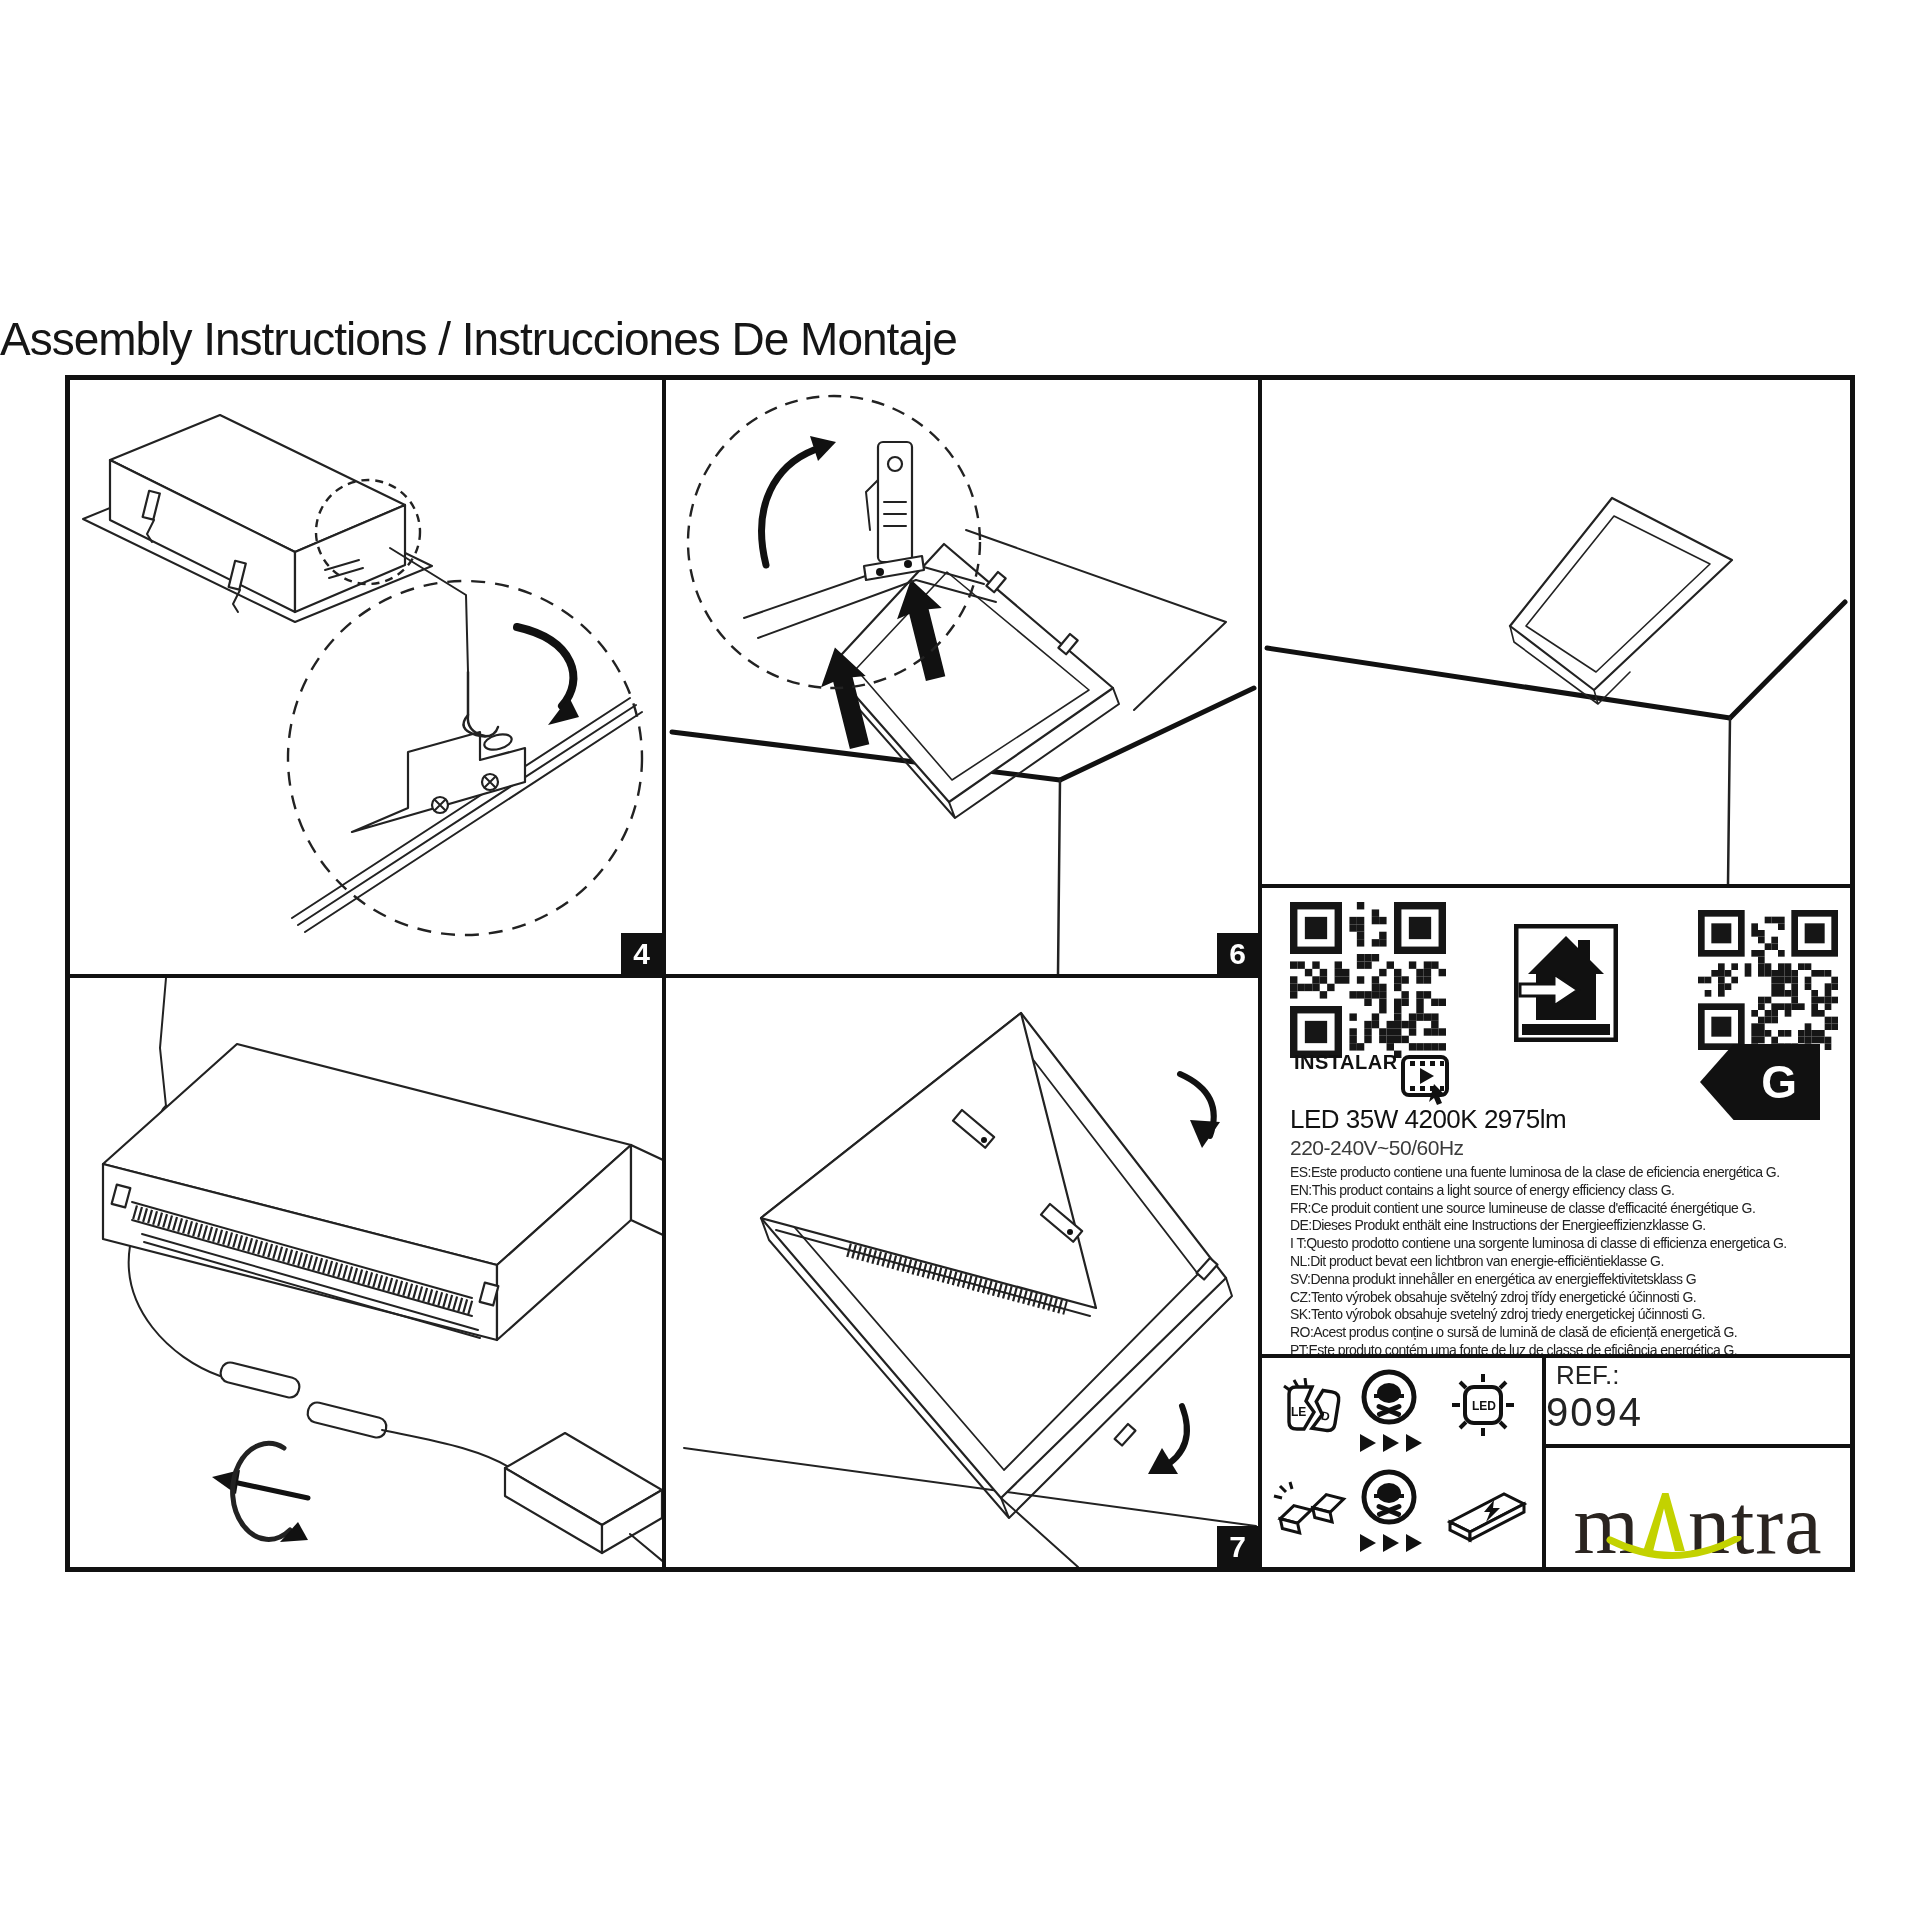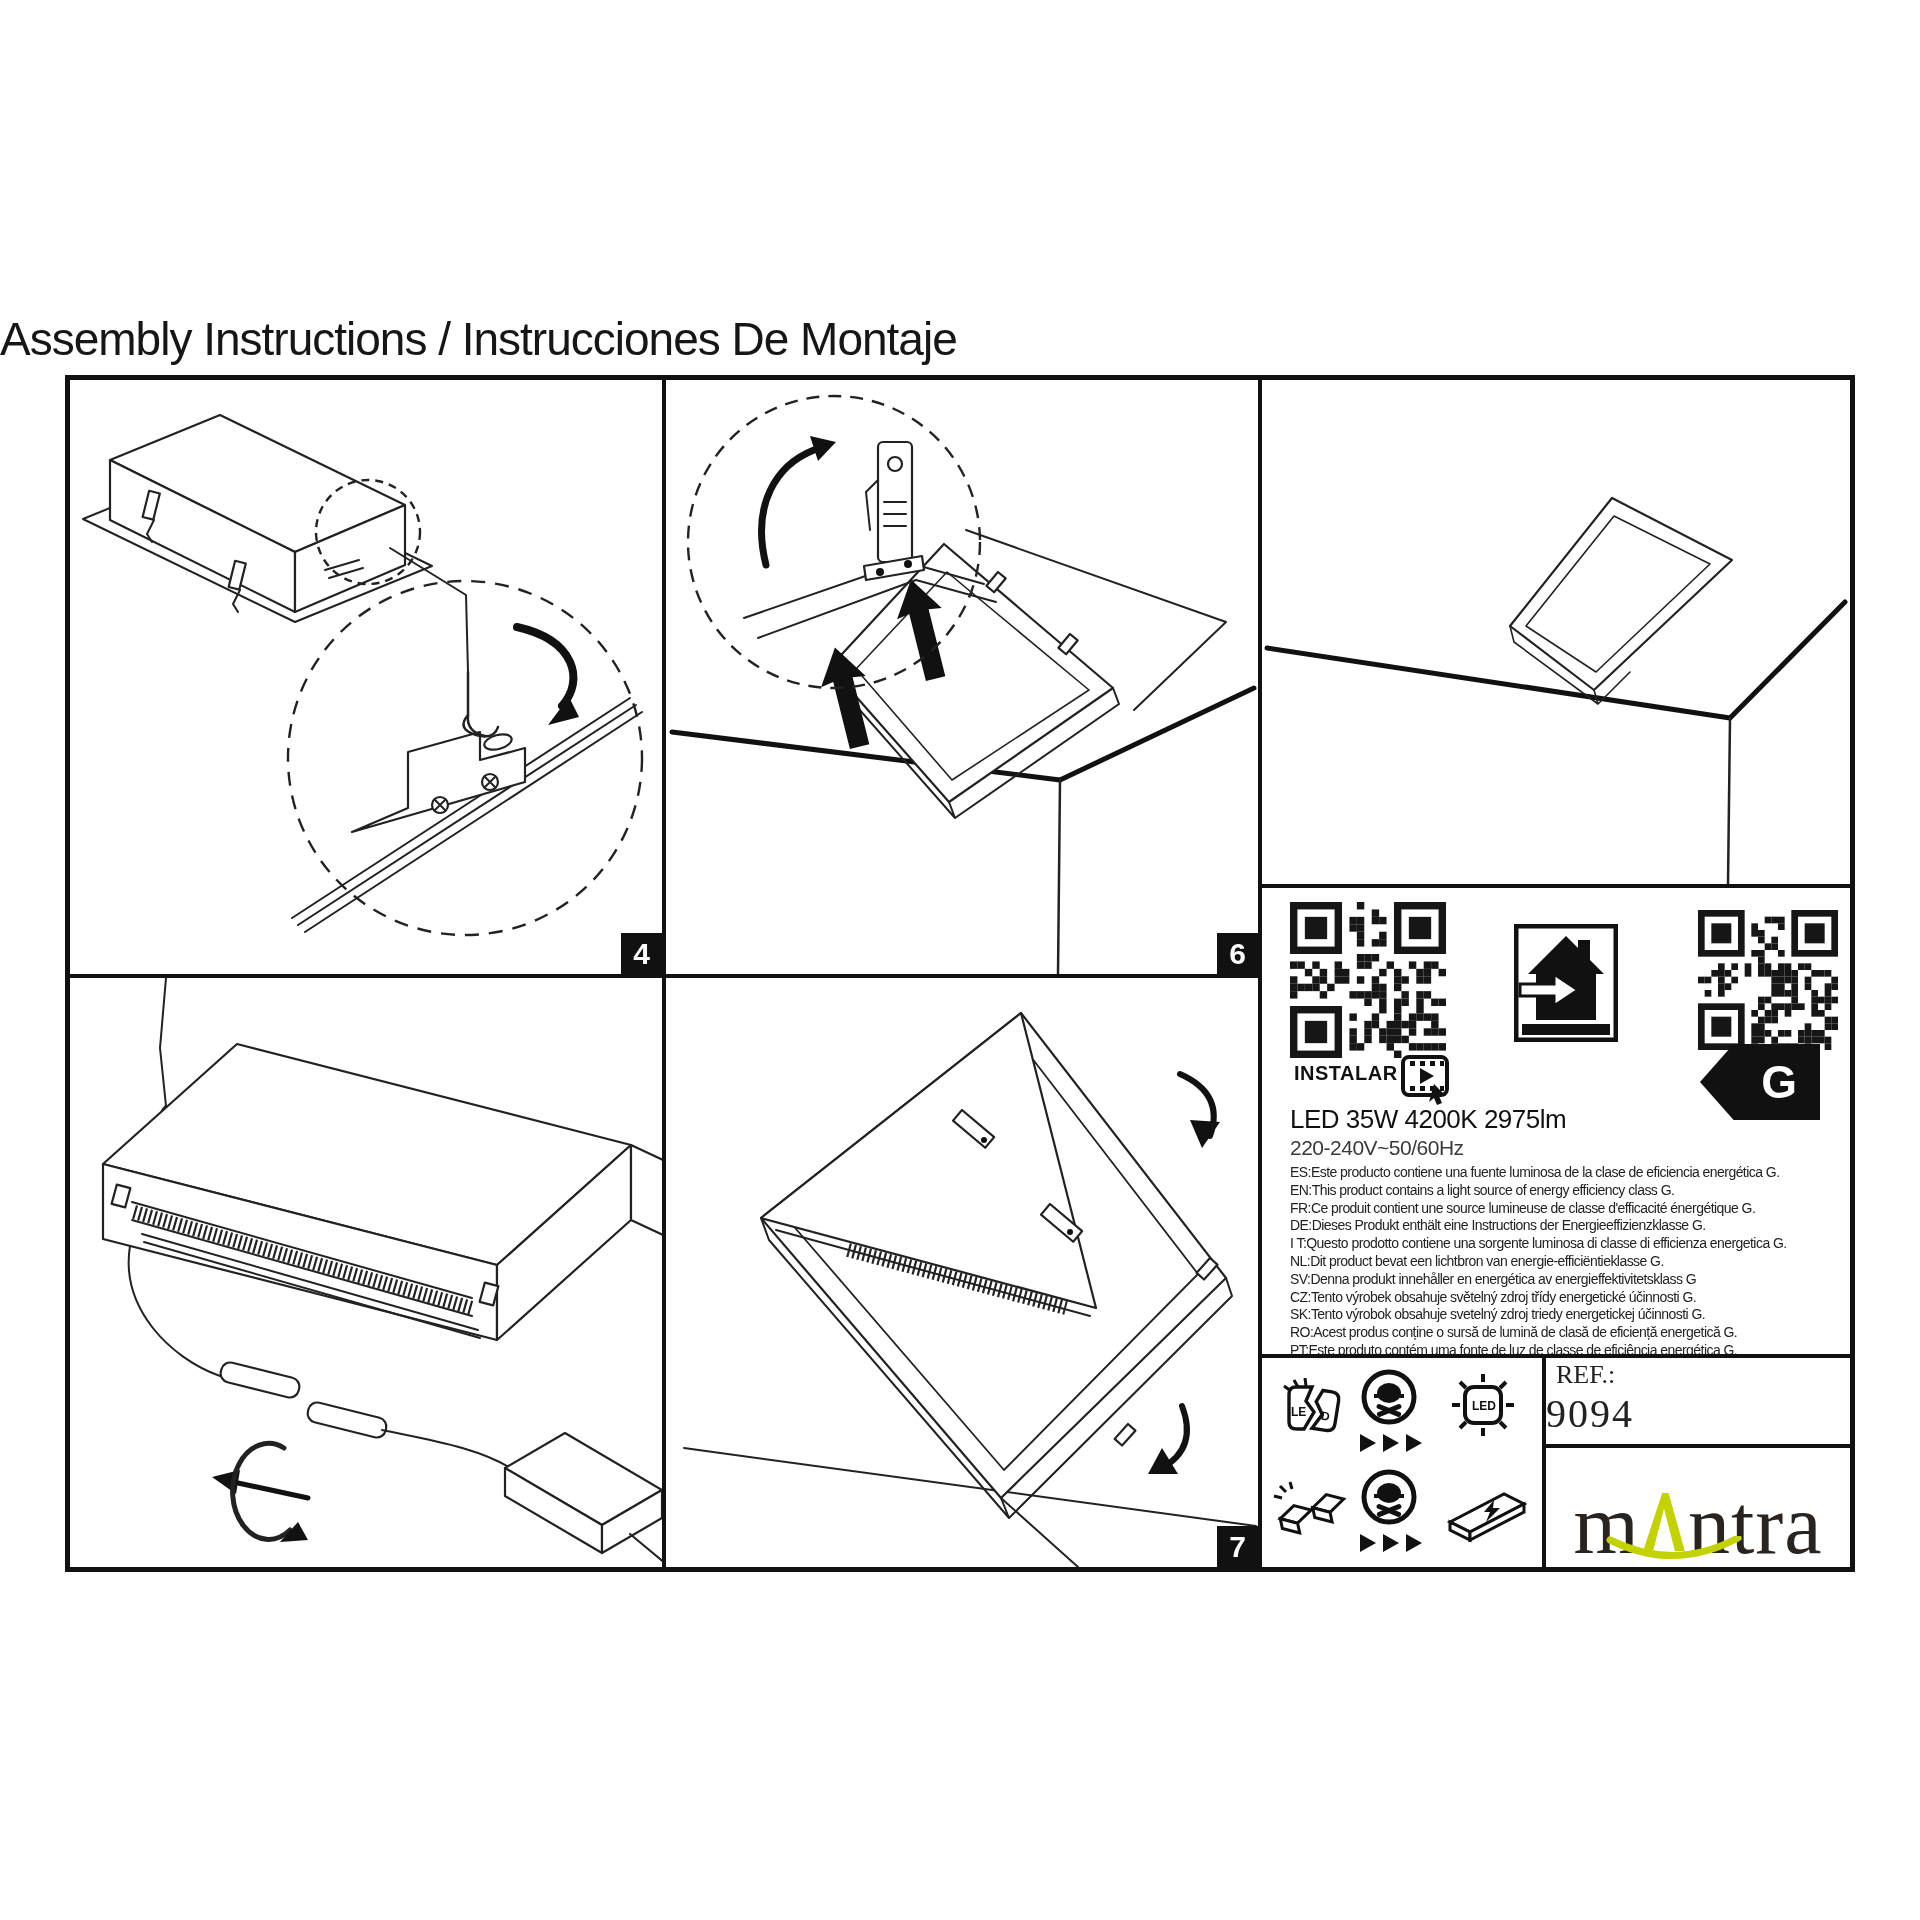--- a/index.html
+++ b/index.html
@@ -471,21 +471,21 @@
         <rect x="0" y="0" width="49" height="49" fill="#161616"></rect>
         <rect x="7" y="7" width="35" height="35" fill="#fff"></rect>
         <rect x="14" y="14" width="21" height="21" fill="#161616"></rect>
         <rect x="98" y="0" width="49" height="49" fill="#161616"></rect>
         <rect x="105" y="7" width="35" height="35" fill="#fff"></rect>
         <rect x="112" y="14" width="21" height="21" fill="#161616"></rect>
         <rect x="0" y="98" width="49" height="49" fill="#161616"></rect>
         <rect x="7" y="105" width="35" height="35" fill="#fff"></rect>
         <rect x="14" y="112" width="21" height="21" fill="#161616"></rect>
       </svg>
-    <span class="abs instalar" style="left:32px;top:174px;">INSTALAR</span>
+    <span class="abs instalar" style="left:32px;top:163px;">INSTALAR</span>
     <svg class="abs" style="left:138px;top:164px;" width="52" height="54" viewBox="0 0 52 54">
       <rect x="3" y="5" width="44" height="38" rx="6" fill="#fff" stroke="#111" stroke-width="4"></rect>
       <rect x="10" y="9" width="5" height="5" fill="#111"></rect>
         <rect x="20" y="9" width="5" height="5" fill="#111"></rect>
         <rect x="30" y="9" width="5" height="5" fill="#111"></rect>
         <rect x="40" y="9" width="4" height="5" fill="#111"></rect>
       <rect x="10" y="34" width="5" height="5" fill="#111"></rect>
         <rect x="20" y="34" width="5" height="5" fill="#111"></rect>
         <rect x="30" y="34" width="5" height="5" fill="#111"></rect>
         <rect x="40" y="34" width="4" height="5" fill="#111"></rect>
@@ -563,21 +563,21 @@
         <polygon points="46,0 62,9 46,18" fill="#111"></polygon>
     </svg>
     <svg class="abs" style="left:182px;top:128px;" width="90" height="60" viewBox="0 0 90 60">
       <polygon points="6,36 60,8 80,18 26,46" fill="#fff" stroke="#111" stroke-width="3"></polygon>
       <polygon points="6,36 26,46 26,54 6,44" fill="#fff" stroke="#111" stroke-width="3"></polygon>
       <polygon points="26,46 80,18 80,26 26,54" fill="#fff" stroke="#111" stroke-width="3"></polygon>
       <polygon points="50,14 40,26 46,26 42,36 56,22 49,22" fill="#111"></polygon>
     </svg>
   </div>
 
-  <div class="cell" style="left:1476px;top:978px;width:240px;height:86px;font-family:Liberation Serif, serif;">
+  <div class="cell" style="left:1476px;top:978px;width:240px;height:86px;">
     <div class="abs ref-label" style="left:10px;top:2px;">REF.:</div>
     <div class="abs ref-value" style="left:0;top:32px;width:100%;">9094</div>
   </div>
 
   <div class="cell" style="left:1476px;top:1068px;width:304px;height:119px;">
     <div class="logo">
       <span class="lt">m</span>
       <svg class="lam" width="44" height="58" viewBox="0 0 46 64">
         <polygon points="21,0 28,0 46,64 35,64 23,17 11,64 0,64" style="fill:var(--accent,#c3d200)"></polygon>
       </svg>

